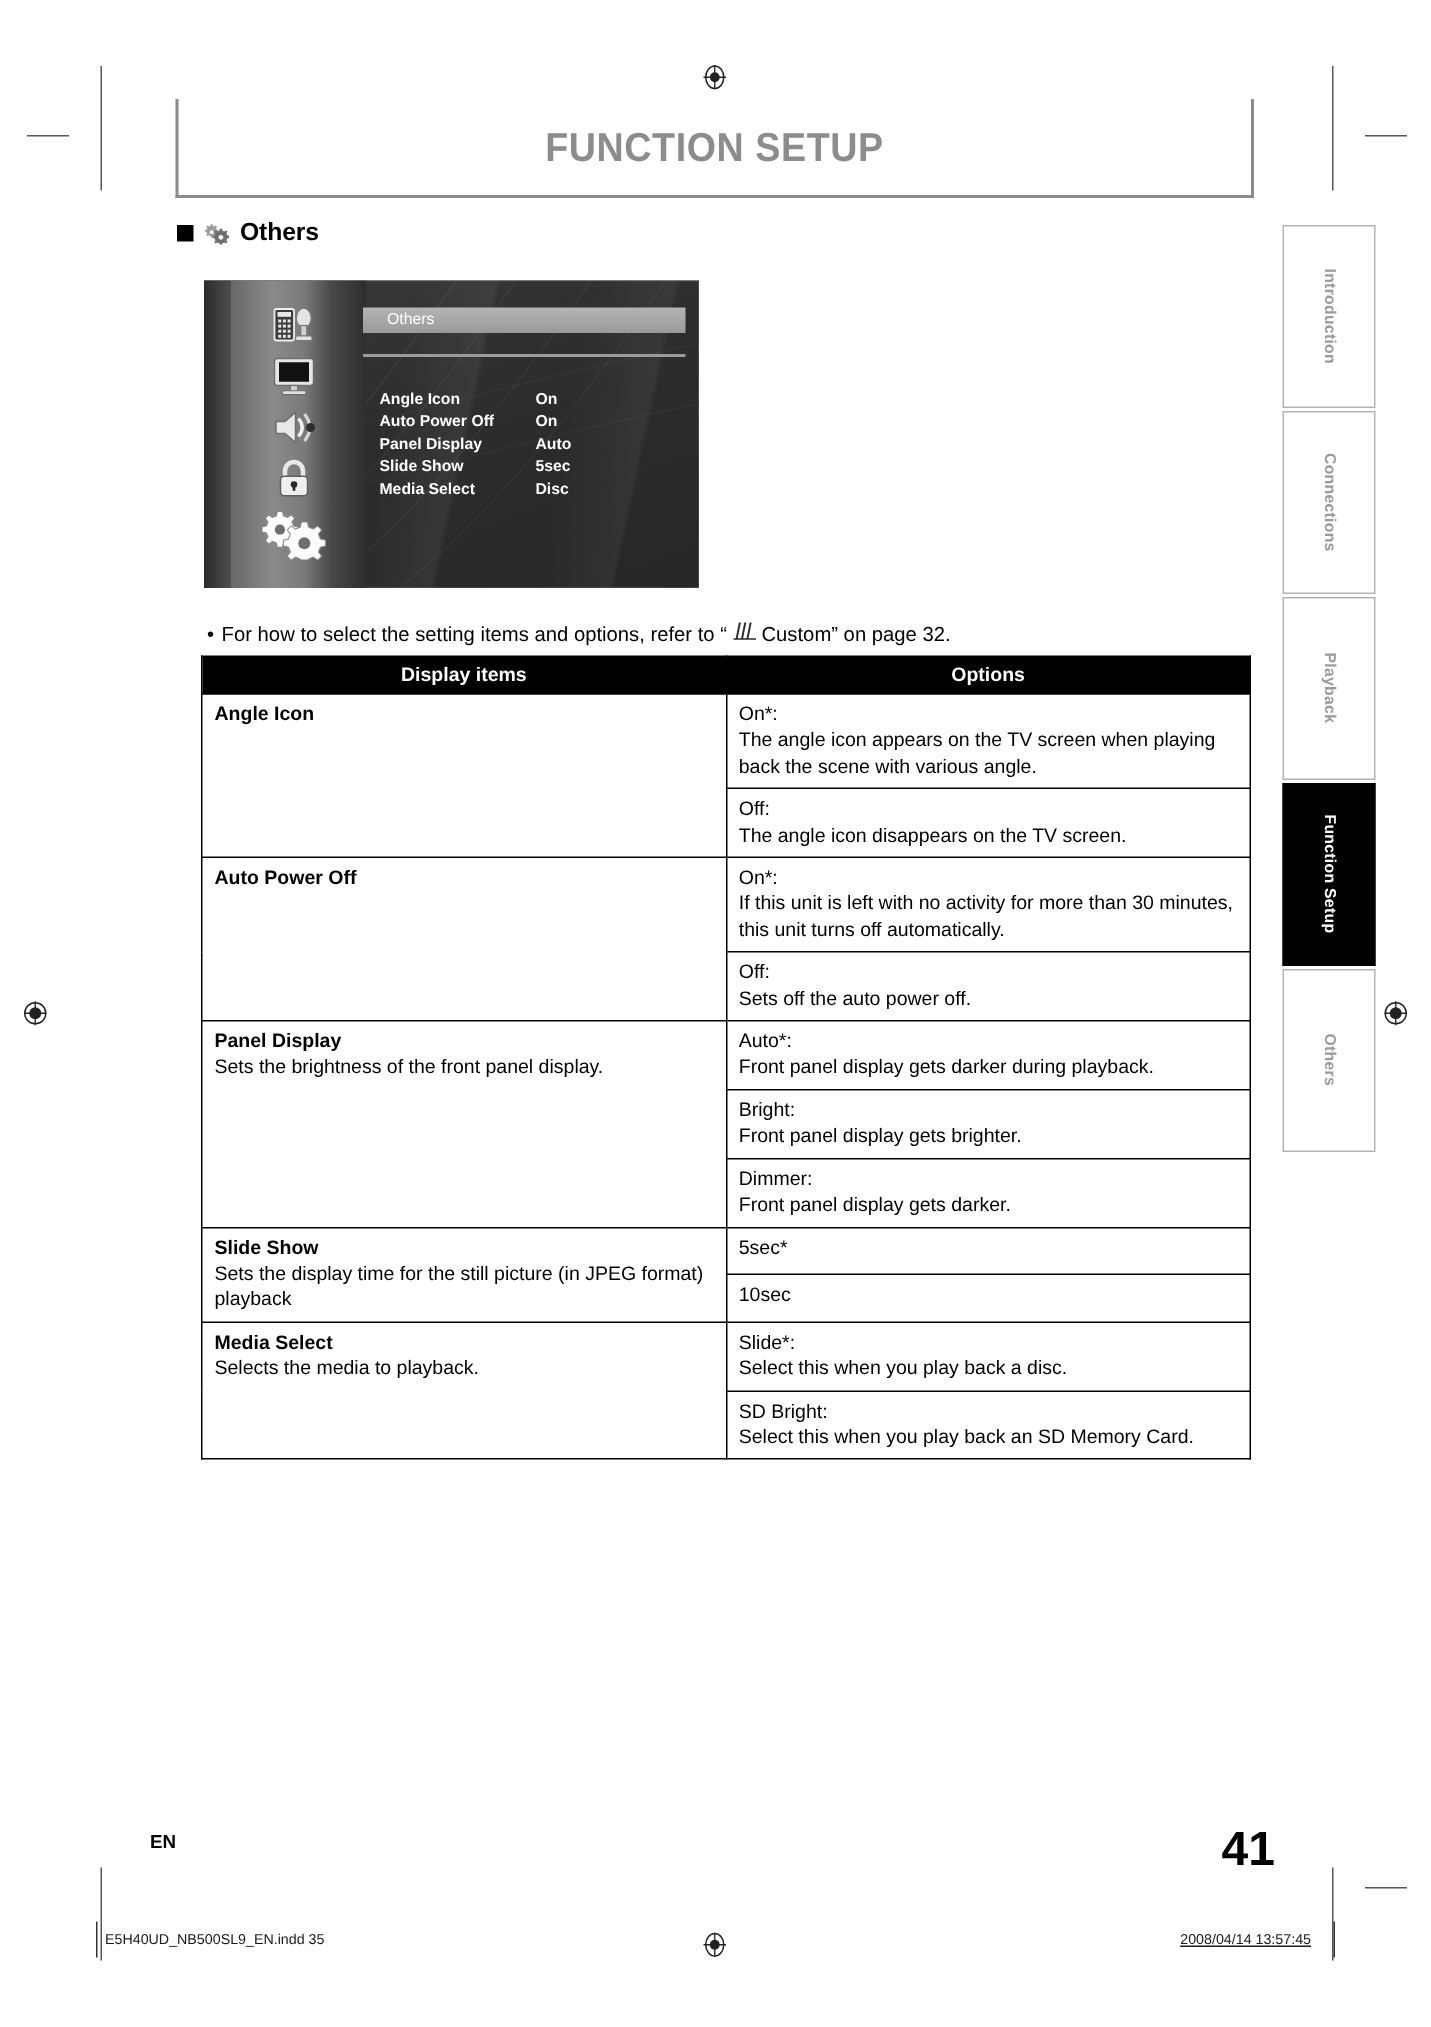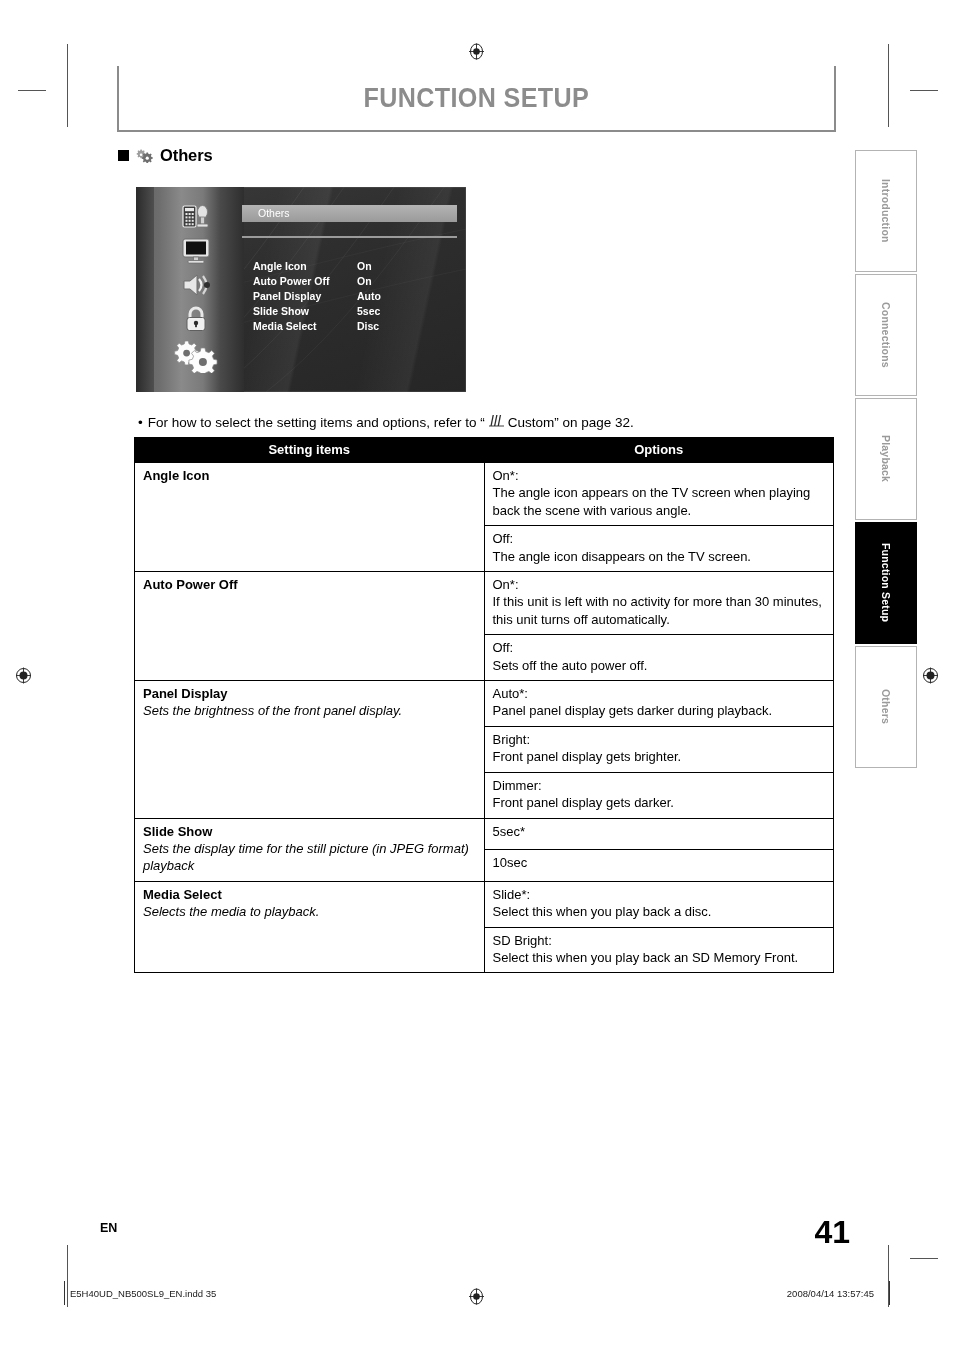--- a/index.html
+++ b/index.html
@@ -227,21 +227,20 @@
   .tbl td.item {
     width: 226px;
   }
   .tbl td.item .name {
     font-weight: bold;
     display: block;
   }
   .tbl td.item .desc {
     font-weight: normal;
     display: block;
-    font-style: italic;
   }
   .tbl td.opt .ttl { display: block; }
   .tbl td.opt .body { display: block; }
 
   
   .sidetabs {
     position: absolute;
     left: 855px;
     top: 150px;
     width: 62px;
@@ -295,20 +294,21 @@
     top: 1288px;
     font-size: 9.5px;
     color: #1a1a1a;
   }
   .foot-date {
     position: absolute;
     right: 80px;
     top: 1288px;
     font-size: 9.5px;
     color: #1a1a1a;
+    text-decoration: underline;
   }
   .foot-rule-l {
     position: absolute;
     left: 64px;
     top: 1281px;
     width: 1px;
     height: 24px;
     background: #333;
   }
   .foot-rule-r {
@@ -502,21 +502,21 @@
       </g>
       <path d="M1 12 L16 12" stroke="#2a2a2a" stroke-width="0.9"></path>
     </svg>
   </span>
   <span>Custom” on page 32.</span>
 </div>
 
 <table class="tbl">
   <thead>
     <tr>
-      <th class="item">Setting items</th>
+      <th class="item">Display items</th>
       <th>Options</th>
     </tr>
   </thead>
   <tbody>
 
     <tr>
       <td class="item" rowspan="2">
         <span class="name">Angle Icon</span>
         <span class="desc"></span>
       </td>
@@ -549,21 +549,21 @@
       </td>
     </tr>
 
     <tr>
       <td class="item" rowspan="3">
         <span class="name">Panel Display</span>
         <span class="desc">Sets the brightness of the front panel display.</span>
       </td>
       <td class="opt">
         <span class="ttl">Auto*:</span>
-        <span class="body">Panel panel display gets darker during playback.</span>
+        <span class="body">Front panel display gets darker during playback.</span>
       </td>
     </tr>
     <tr>
       <td class="opt">
         <span class="ttl">Bright:</span>
         <span class="body">Front panel display gets brighter.</span>
       </td>
     </tr>
     <tr>
       <td class="opt">
@@ -595,21 +595,21 @@
         <span class="desc">Selects the media to playback.</span>
       </td>
       <td class="opt">
         <span class="ttl">Slide*:</span>
         <span class="body">Select this when you play back a disc.</span>
       </td>
     </tr>
     <tr>
       <td class="opt">
         <span class="ttl">SD Bright:</span>
-        <span class="body">Select this when you play back an SD Memory Front.</span>
+        <span class="body">Select this when you play back an SD Memory Card.</span>
       </td>
     </tr>
   </tbody>
 </table>
 
 <div class="sidetabs">
   <div class="sidetab">
     <span>Introduction</span>
   </div>
   <div class="sidetab">

